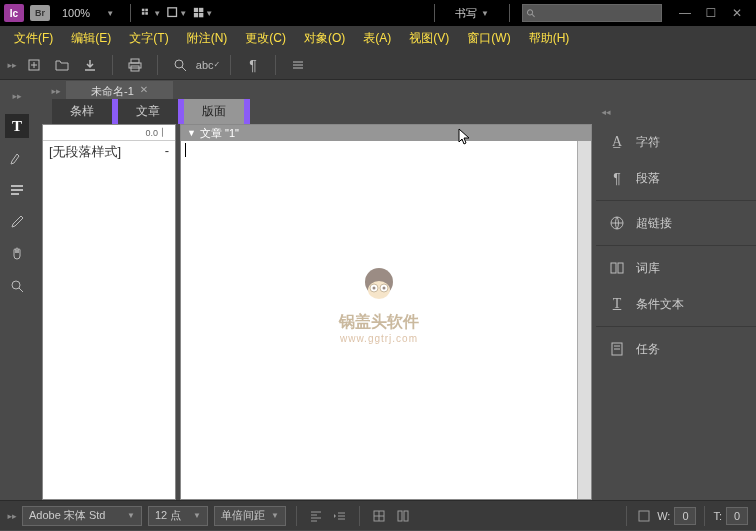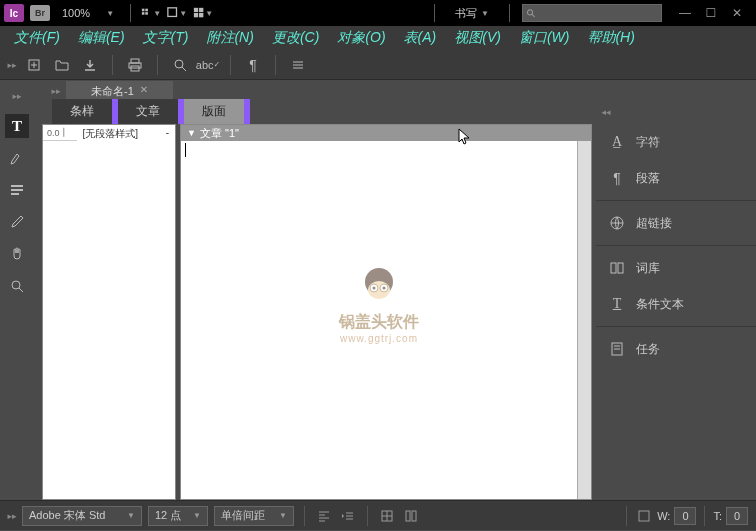--- a/index.html
+++ b/index.html
@@ -11,41 +11,41 @@
 .dropdown-arrow { font-size: 8px; color: #999; }
 .titlebar-sep { width: 1px; height: 18px; background: #555; margin: 0 4px; }
 .view-icon { width: 20px; height: 16px; display: flex; align-items: center; justify-content: center; color: #bbb; cursor: pointer; }
 .titlebar-right { margin-left: auto; display: flex; align-items: center; gap: 8px; }
 .workspace-select { color: #ccc; font-size: 11px; padding: 2px 8px; display: flex; align-items: center; gap: 4px; }
 .search-box { width: 140px; height: 18px; background: #555; border: 1px solid #666; display: flex; align-items: center; padding: 0 4px; }
 .search-box input { background: transparent; border: none; color: #ccc; width: 100%; font-size: 11px; outline: none; }
 .window-controls { display: flex; gap: 12px; padding: 0 8px; }
 .win-ctrl { width: 14px; height: 14px; color: #999; cursor: pointer; display: flex; align-items: center; justify-content: center; font-size: 12px; }
 .menubar { height: 24px; background: #3a3a3a; display: flex; align-items: center; padding: 0 6px; gap: 2px; }
-.menu-item { padding: 3px 8px; color: #5eead4; font-size: 14px; cursor: pointer; font-style: italic; }
+.menu-item { padding: 3px 8px; color: #fde047; font-size: 12px; cursor: pointer; }
 .toolbar { height: 30px; background: #3a3a3a; display: flex; align-items: center; padding: 0 8px; gap: 8px; border-bottom: 1px solid #2a2a2a; }
 .toolbar-sep { width: 1px; height: 20px; background: #555; margin: 0 4px; }
 .tool-btn { width: 20px; height: 20px; display: flex; align-items: center; justify-content: center; color: #bbb; cursor: pointer; font-size: 14px; }
 .expand-handle { width: 8px; height: 20px; color: #888; font-size: 9px; display: flex; align-items: center; justify-content: center; cursor: pointer; }
 .main { display: flex; height: 420px; }
 .left-tools { width: 34px; background: #4a4a4a; display: flex; flex-direction: column; align-items: center; padding-top: 6px; gap: 8px; }
 .tool-icon { width: 24px; height: 24px; display: flex; align-items: center; justify-content: center; color: #bbb; cursor: pointer; font-size: 15px; }
 .tool-icon.active { background: #2a2a2a; color: #fff; }
 .work-area { flex: 1; display: flex; flex-direction: column; background: #4a4a4a; }
 .tab-bar { height: 22px; display: flex; align-items: center; padding-left: 18px; }
 .doc-tab { background: #5a5a5a; padding: 3px 25px; font-size: 11px; color: #ddd; display: flex; align-items: flex-start; gap: 6px; }
 .close-x { font-size: 10px; color: #aaa; cursor: pointer; }
 .sub-tabs { height: 22px; display: flex; align-items: flex-end; padding-left: 18px; gap: 0; background: #4a4a4a; }
 .sub-tab { padding: 4px 18px; font-size: 12px; color: #ccc; cursor: pointer; background: #3a3a3a; border-right: 6px solid #8b5cf6; }
 .sub-tab.active { background: #969696; color: #222; }
 .panels-row { display: flex; flex: 1; padding: 0 0 0 8px; gap: 4px; }
-.styles-panel { width: 134px; background: #fff; border: 1px solid #888; display: flex; flex-direction: row; }
+.styles-panel { width: 134px; background: #fff; border: 1px solid #888; display: flex; flex-direction: column; }
 .styles-header { height: 16px; background: #fff; border-bottom: 1px solid #ccc; display: flex; justify-content: flex-end; align-items: center; padding: 0 4px; font-size: 9px; color: #666; }
 .styles-body { flex: 1; background: #fff; }
-.style-entry { padding: 2px 6px; font-size: 10px; color: #333; display: flex; justify-content: space-between; }
+.style-entry { padding: 2px 6px; font-size: 13px; color: #333; display: flex; justify-content: space-between; }
 .content-panel { flex: 1; background: #fff; border: 1px solid #888; display: flex; flex-direction: column; margin-right: 4px; }
 .content-header { height: 16px; background: #969696; color: #fff; font-size: 11px; padding: 0 6px; display: flex; align-items: center; gap: 4px; }
 .content-body { flex: 1; background: #fff; position: relative; }
 .text-cursor { position: absolute; top: 2px; left: 4px; width: 1px; height: 14px; background: #000; }
 .scrollbar-v { width: 14px; background: #ddd; border-left: 1px solid #aaa; }
 .watermark { position: absolute; top: 50%; left: 50%; transform: translate(-50%, -70%); text-align: center; opacity: 0.55; pointer-events: none; }
 .watermark-face { width: 44px; height: 44px; margin: 0 auto 4px; }
 .watermark-text { font-size: 16px; color: #a08050; font-weight: bold; }
 .watermark-url { font-size: 10px; color: #c09060; letter-spacing: 1px; }
 .cursor-arrow { position: absolute; top: 128px; left: 458px; font-size: 14px; color: #000; pointer-events: none; z-index: 100; }
@@ -313,21 +313,21 @@
 <div class="bottom-bar">
   <div class="expand-handle">▸▸</div>
   <div class="bottom-select" style="width:120px">
     <span>Adobe 宋体 Std</span>
     <span class="dropdown-arrow" style="margin-left:auto">▼</span>
   </div>
   <div class="bottom-select" style="width:60px">
     <span>12 点</span>
     <span class="dropdown-arrow" style="margin-left:auto">▼</span>
   </div>
-  <div class="bottom-select" style="width:80px">
+  <div class="bottom-select" style="width:72px">
     <span>单倍间距</span>
     <span class="dropdown-arrow" style="margin-left:auto">▼</span>
   </div>
   <div class="bottom-sep"></div>
   <div class="bottom-icon">
       <svg width="14" height="14" viewBox="0 0 14 14">
         <line x1="2" y1="3" x2="12" y2="3" stroke="#999"></line>
         <line x1="2" y1="6" x2="8" y2="6" stroke="#999"></line>
         <line x1="2" y1="9" x2="12" y2="9" stroke="#999"></line>
         <line x1="2" y1="12" x2="8" y2="12" stroke="#999"></line>

